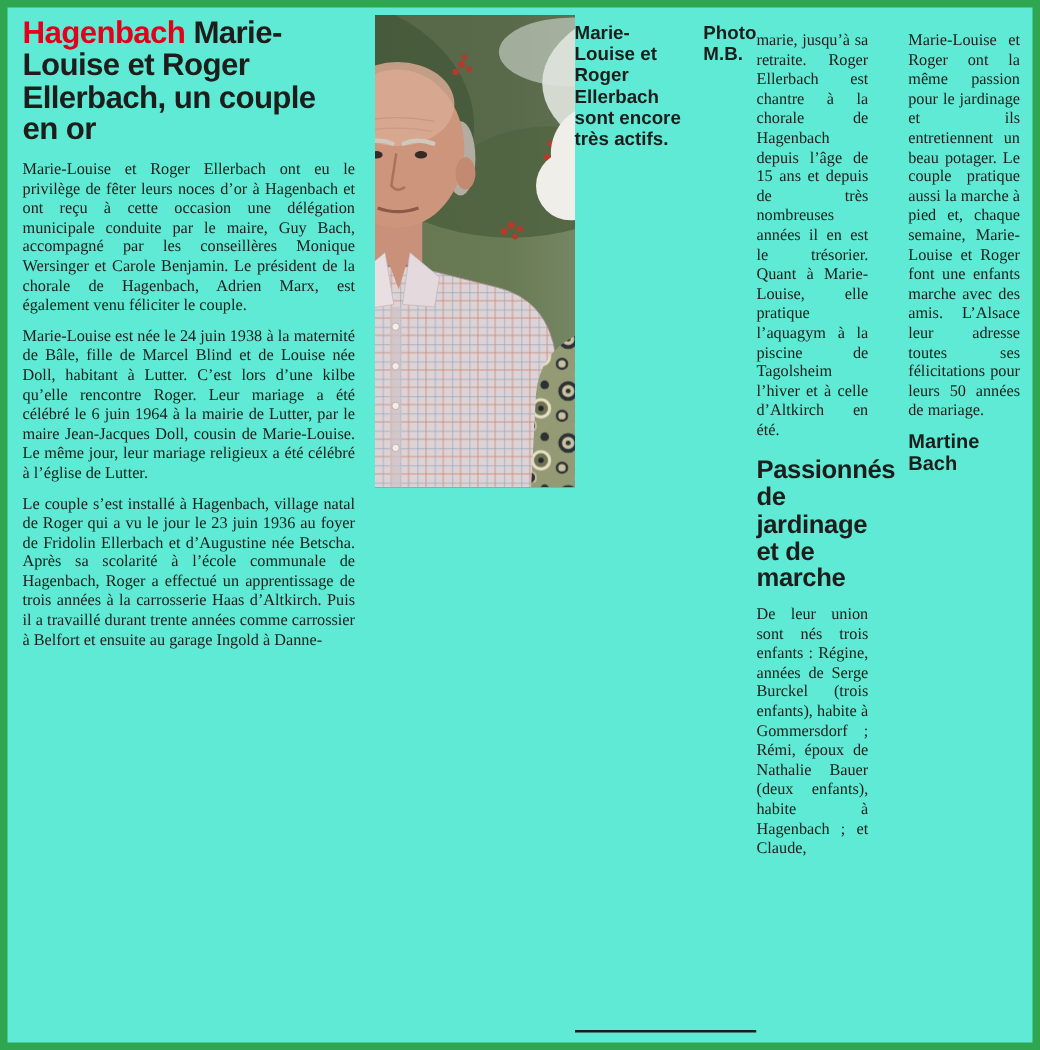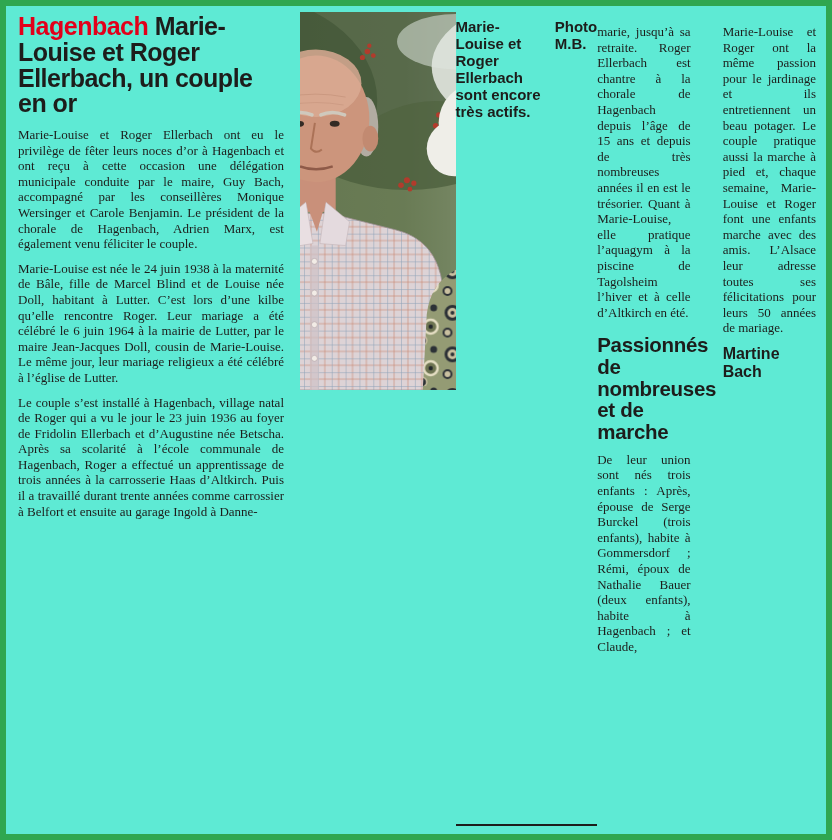--- a/index.html
+++ b/index.html
@@ -243,22 +243,22 @@
     </div>
 
     <div class="caption-row">
       <span>Marie-Louise et Roger Ellerbach sont encore très actifs.</span>
       <span>Photo M.B.</span>
     </div>
 
     <div class="cols">
       <div class="col">
         <p class="body">marie, jusqu’à sa retraite. Roger Ellerbach est chantre à la chorale de Hagenbach depuis l’âge de 15 ans et depuis de très nombreuses années il en est le trésorier. Quant à Marie-Louise, elle pratique l’aquagym à la piscine de Tagolsheim l’hiver et à celle d’Altkirch en été.</p>
-        <h2 class="subhead">Passionnés de nombreuses et de marche</h2>
-        <p class="body">De leur union sont nés trois enfants : Après, épouse de Serge Burckel (trois enfants), habite à Gommersdorf ; Rémi, époux de Nathalie Bauer (deux enfants), habite à Hagenbach ; et Claude,</p>
+        <h2 class="subhead">Passionnés de jardinage et de marche</h2>
+        <p class="body">De leur union sont nés trois enfants : Régine, années de Serge Burckel (trois enfants), habite à Gommersdorf ; Rémi, époux de Nathalie Bauer (deux enfants), habite à Hagenbach ; et Claude,</p>
       </div>
       <div class="col">
         <p class="body"><span>Marie-Louise et Roger ont la même passion pour le jardinage et ils entretiennent un beau potager. Le couple pratique aussi la marche à pied et, chaque semaine, Marie-Louise et Roger font une enfants marche avec des amis. </span><span class="italic">L’Alsace</span><span> leur adresse toutes ses félicitations pour leurs 50 années de mariage.</span></p>
         <div class="byline">Martine Bach</div>
       </div>
     </div>
 
   </div>
 </div>
 

